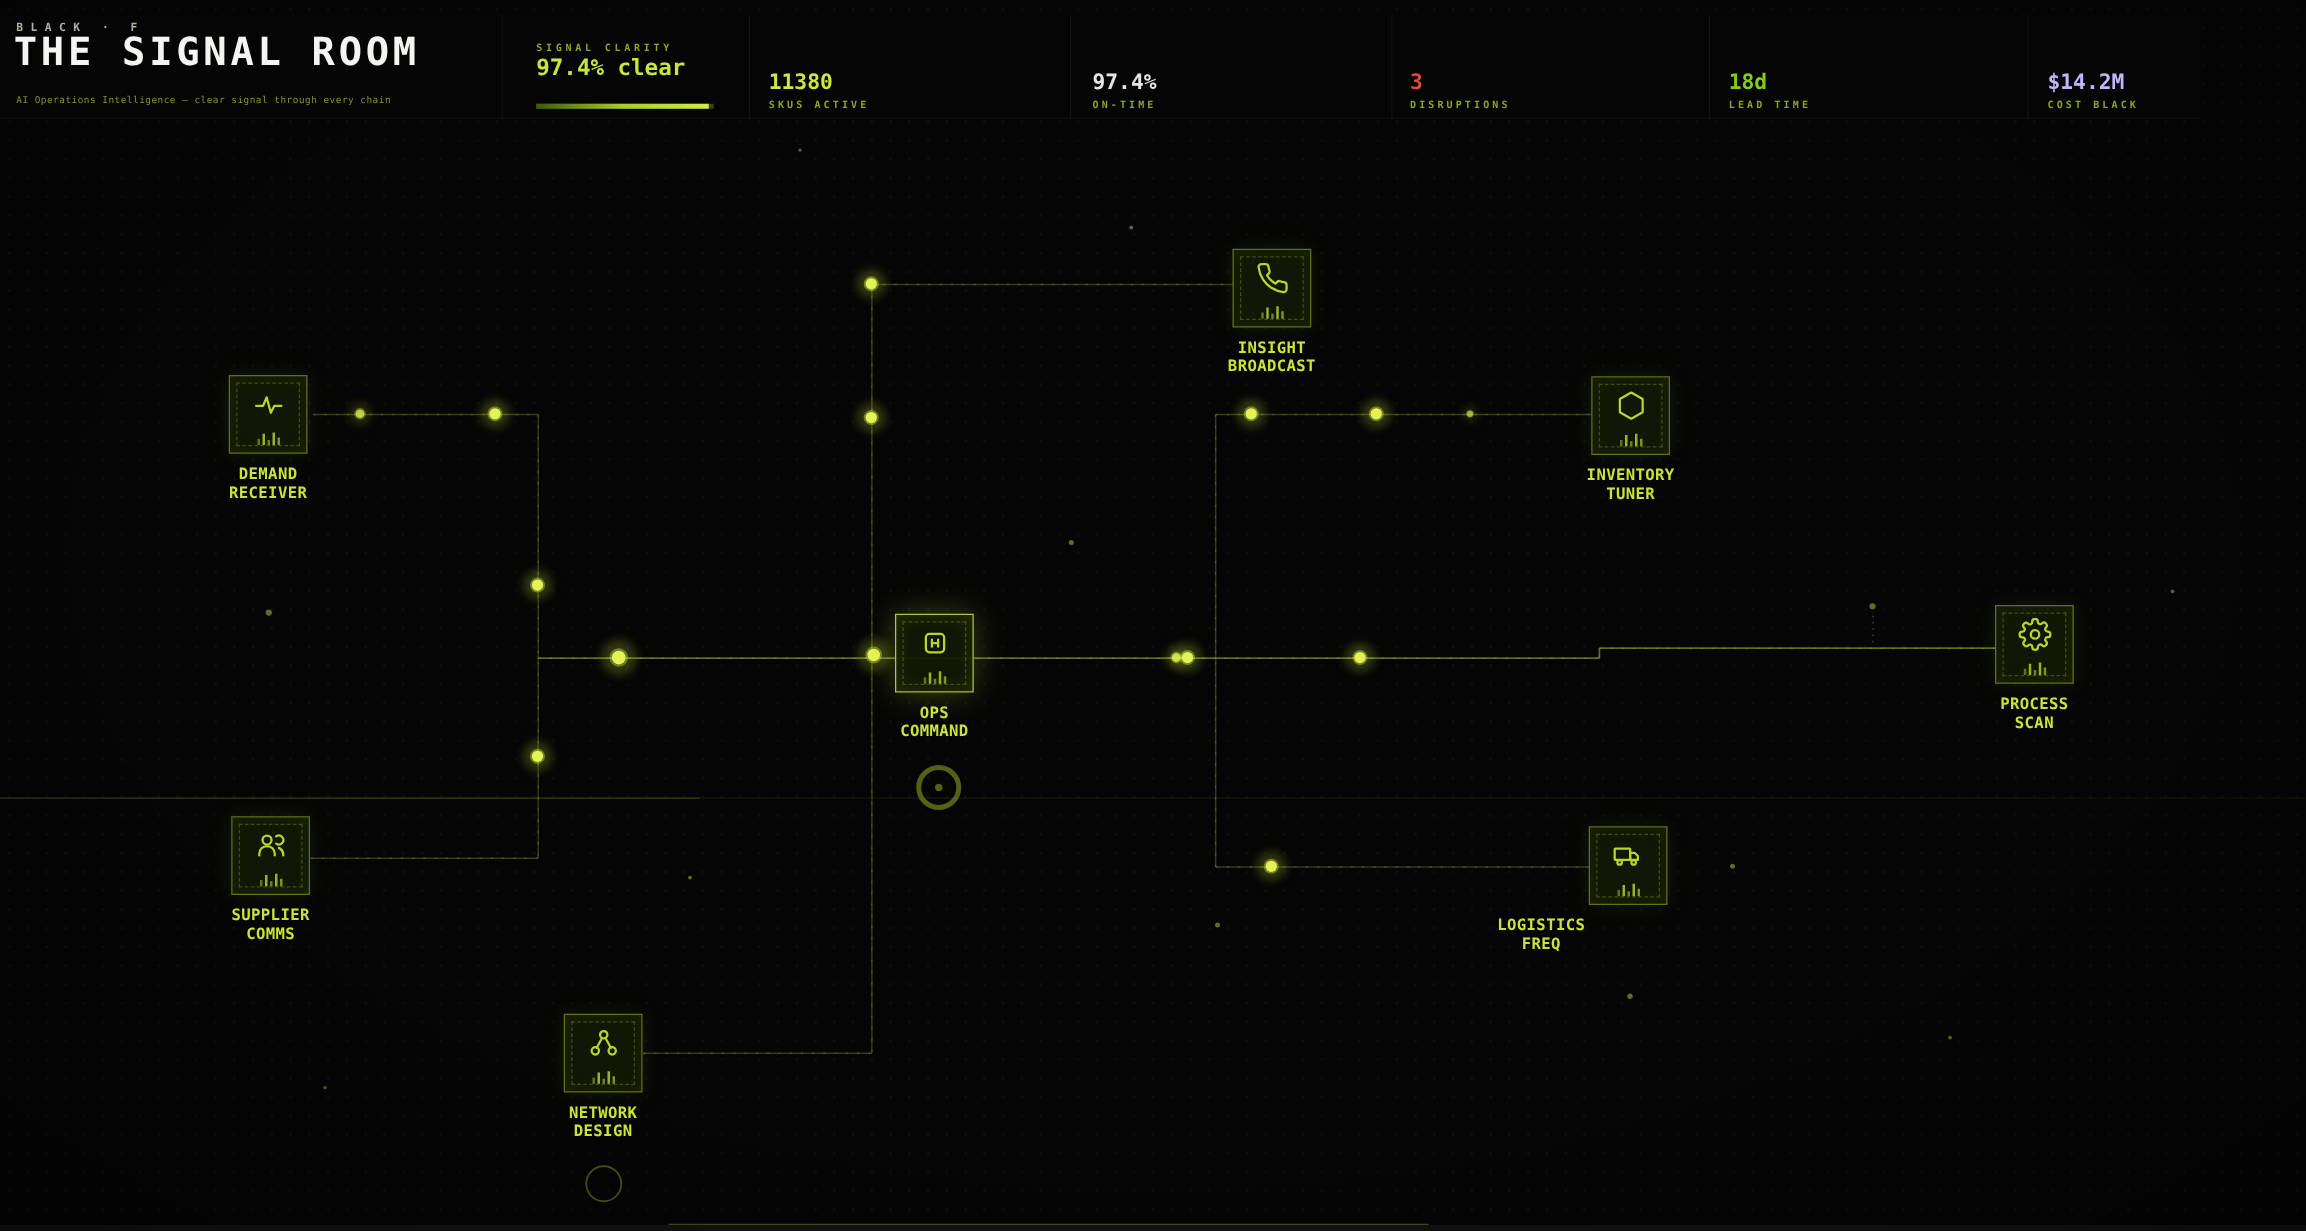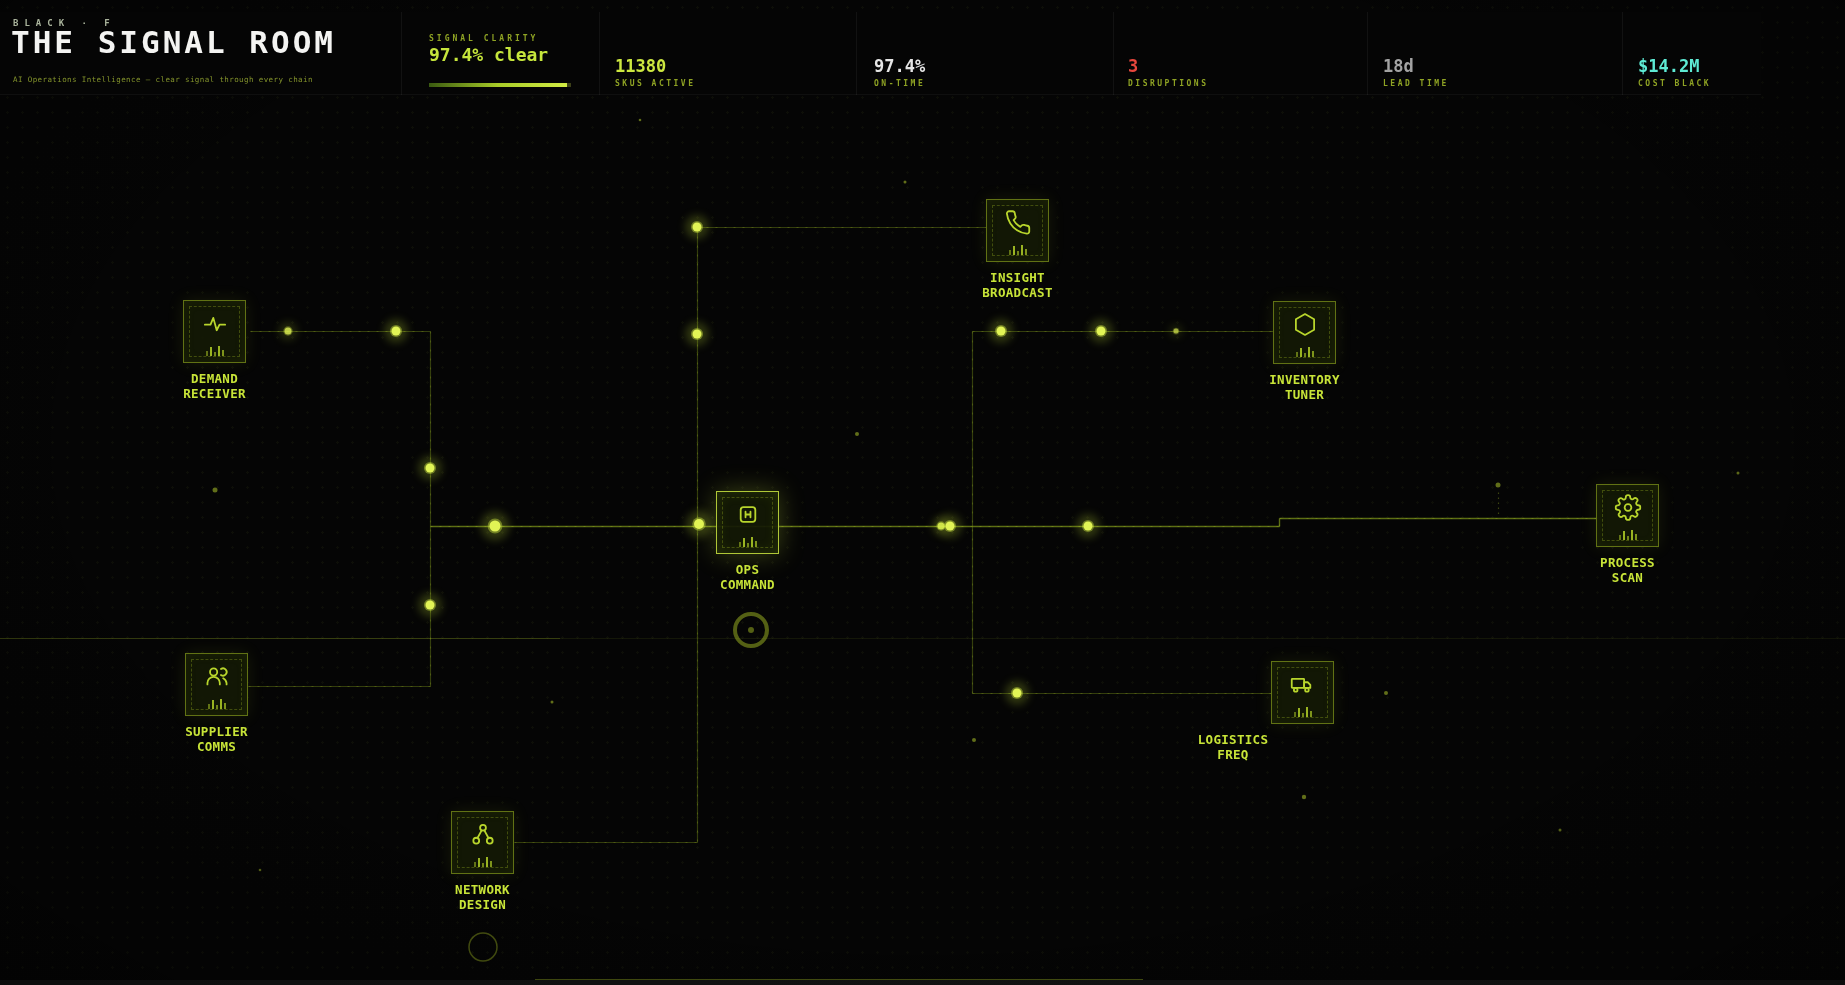--- a/index.html
+++ b/index.html
@@ -323,22 +323,22 @@
         </div>
         <div class="stat" style="left: 874px;">
           <div class="stat-value" style="color: #e5e5e5;">97.4%</div>
           <div class="stat-label">ON-TIME</div>
         </div>
         <div class="stat" style="left: 1128px;">
           <div class="stat-value" style="color: rgb(232, 71, 61);">3</div>
           <div class="stat-label">DISRUPTIONS</div>
         </div>
         <div class="stat" style="left: 1383px;">
-          <div class="stat-value" style="color: #a3a3a3;">18d</div>
+          <div class="stat-value" style="color: #84cc16;">18d</div>
           <div class="stat-label">LEAD TIME</div>
         </div>
         <div class="stat" style="left: 1638px;">
-          <div class="stat-value" style="color: #5eead4;">$14.2M</div>
+          <div class="stat-value" style="color: #c4b5fd;">$14.2M</div>
           <div class="stat-label">COST BLACK</div>
         </div>
       </div>
   </header>
 </div>
 
 </body></html>

